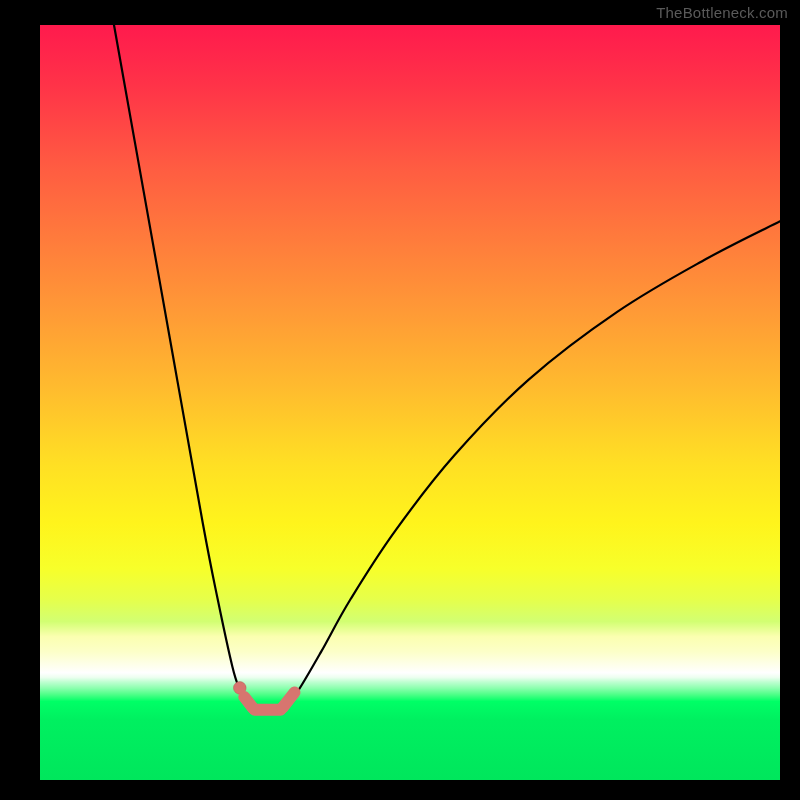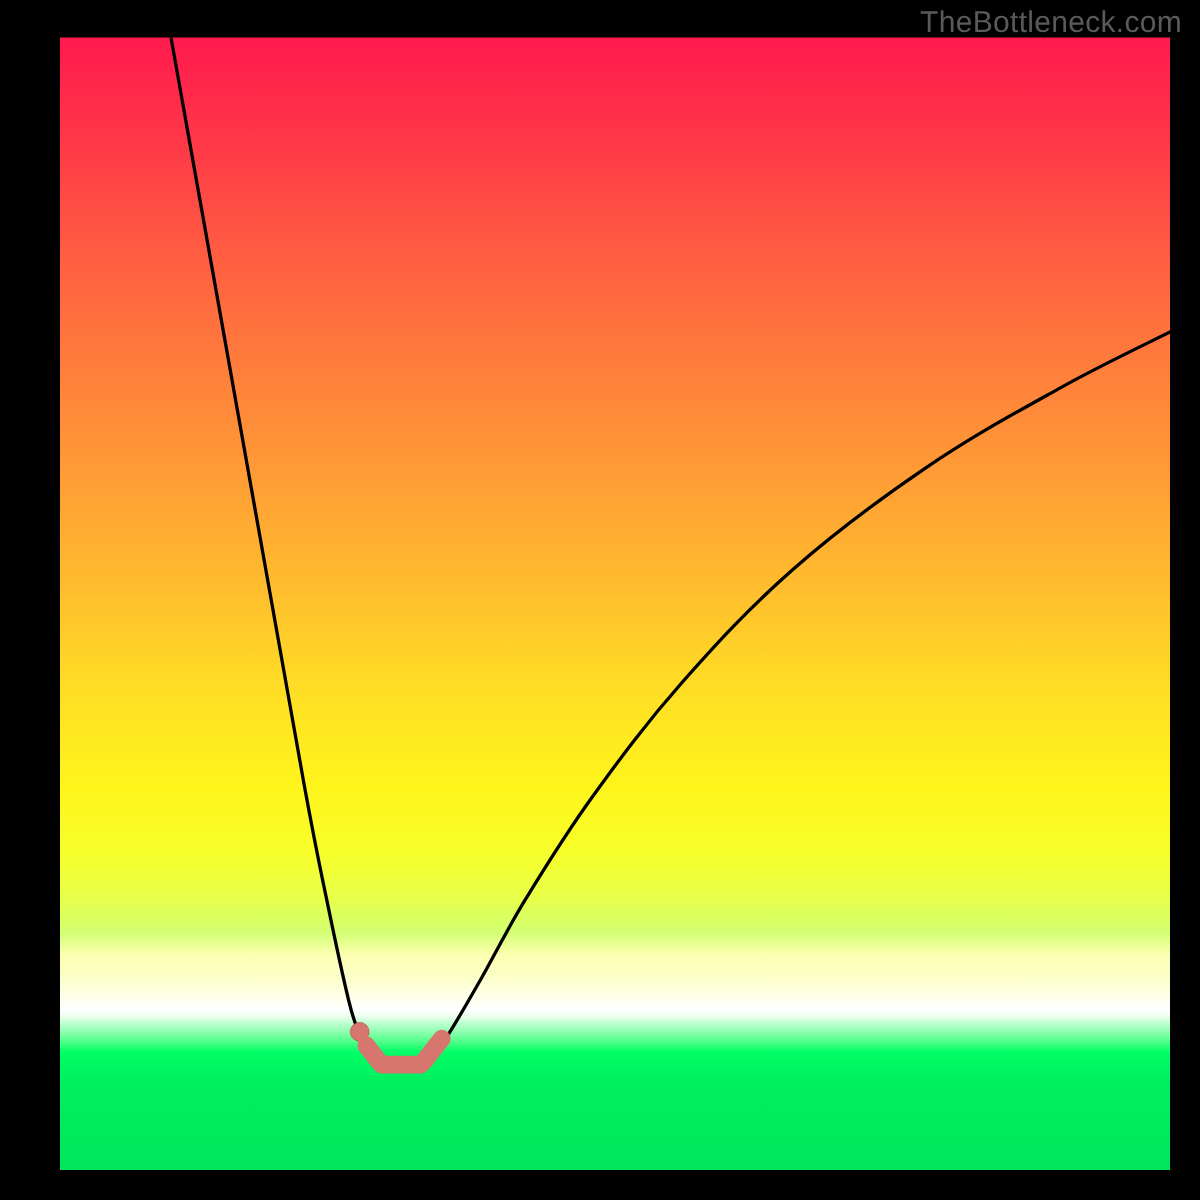--- a/index.html
+++ b/index.html
@@ -45,21 +45,21 @@
       #00ff66 89.6%,
       #00f060 92%,
       #00e65c 100%
     );
   }
   .watermark {
     position: absolute;
     top: 4px;
     right: 12px;
     color: #5a5a5a;
-    font-size: 20px;
+    font-size: 15px;
     letter-spacing: 0.2px;
     font-weight: 500;
     user-select: none;
   }
   svg.curves {
     position: absolute;
     left: 0; top: 0;
     width: 740px; height: 755px;
   }
 </style>

